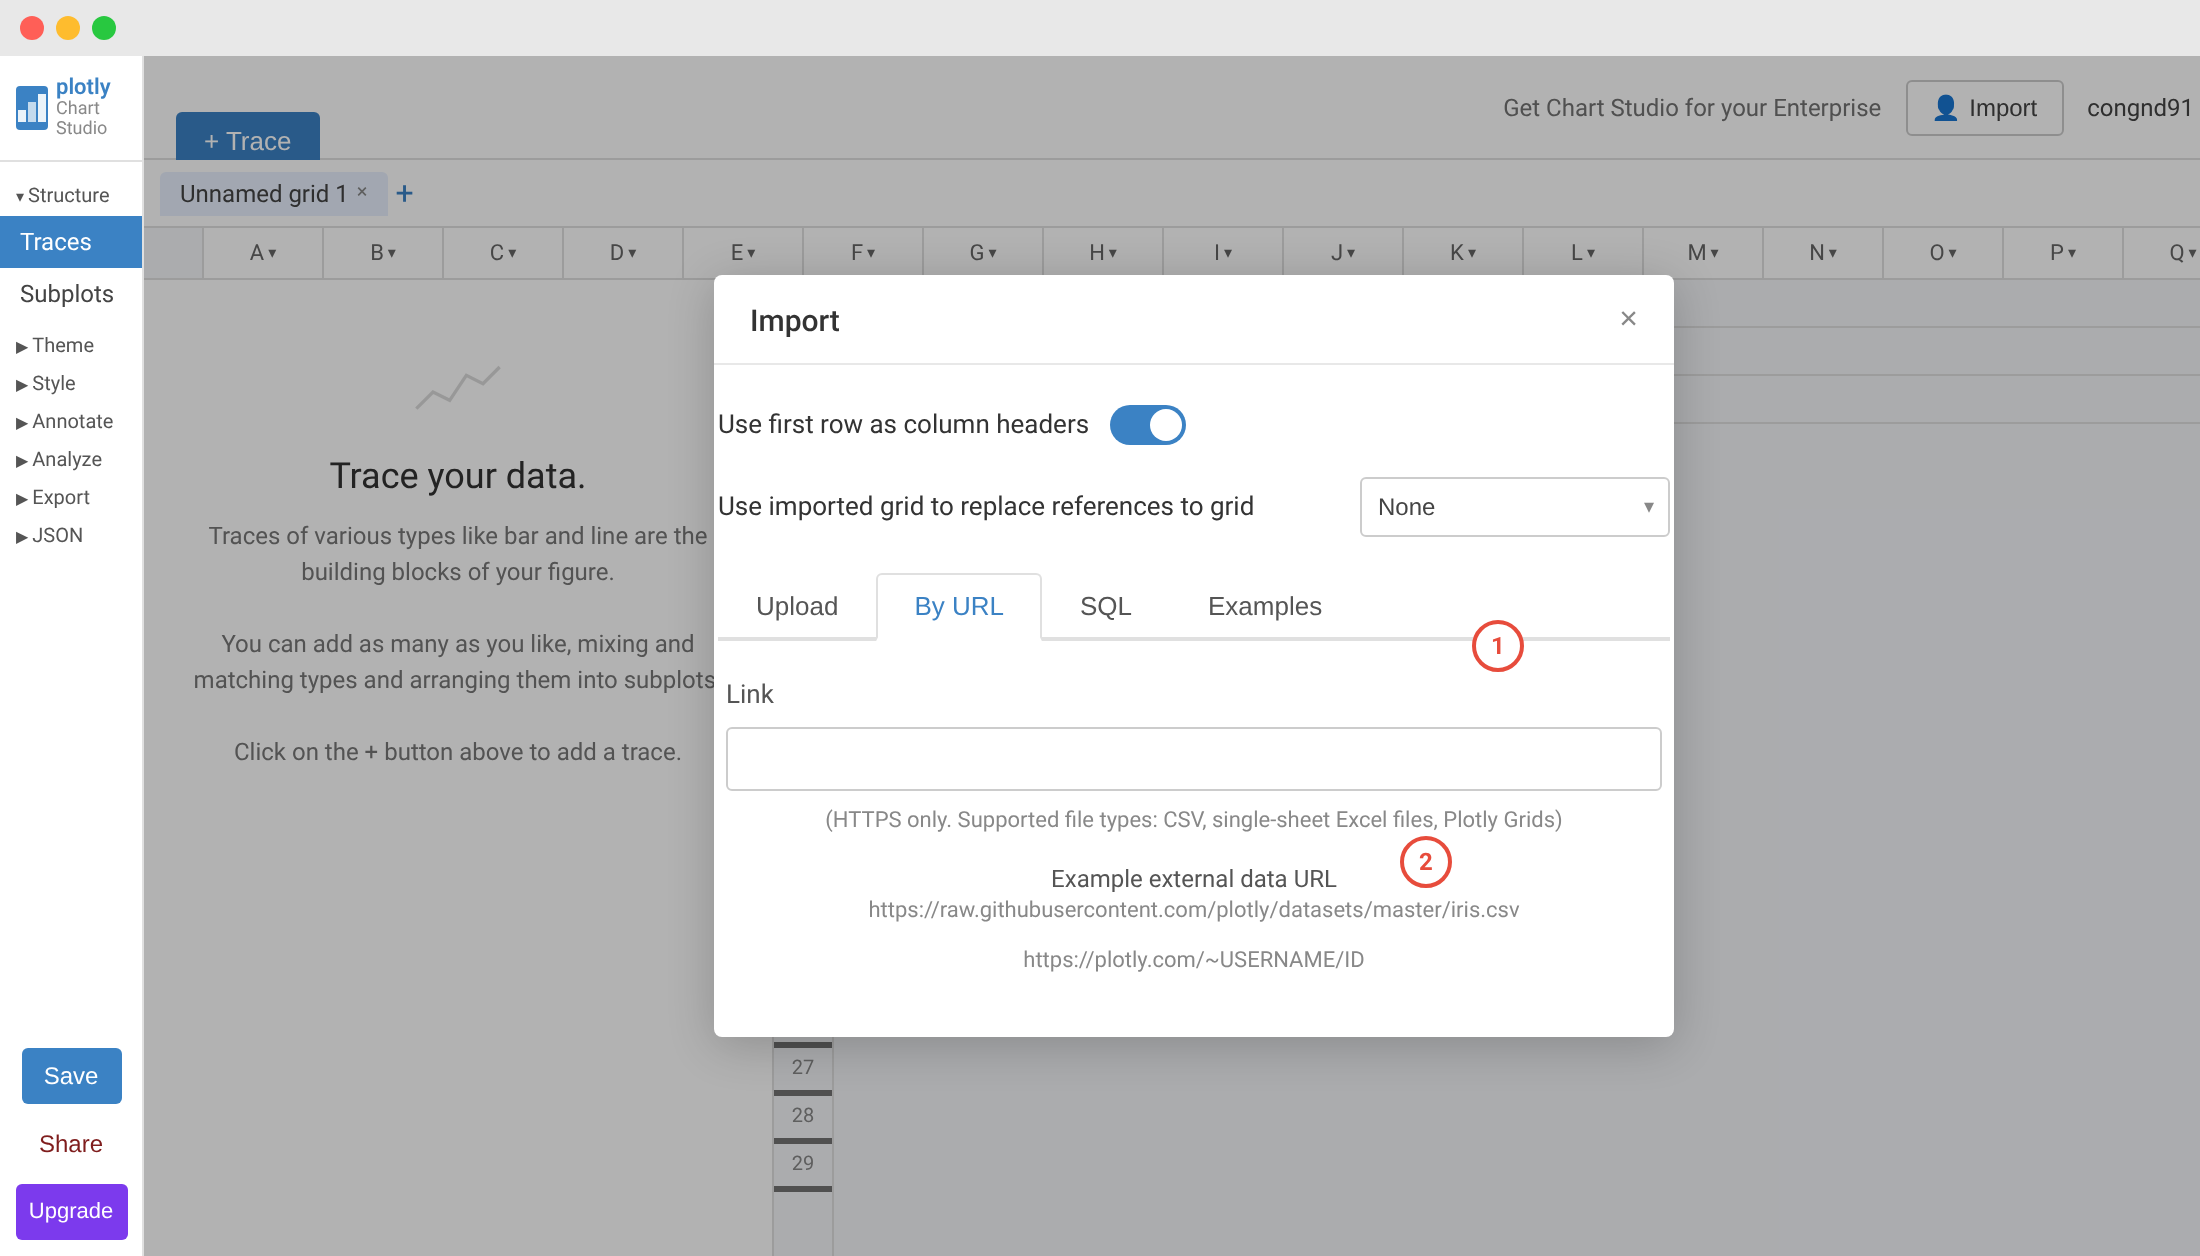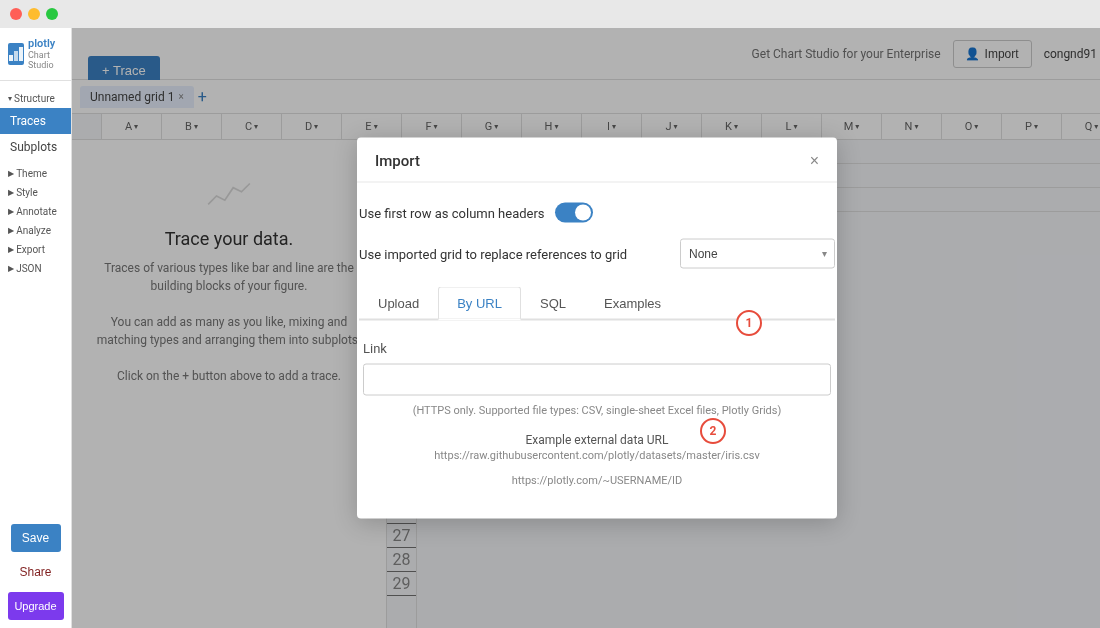--- a/index.html
+++ b/index.html
@@ -213,22 +213,22 @@
     .grid-row-numbers {
       width: 30px;
       background: #f5f7fa;
       border-right: 1px solid #e0e0e0;
       display: flex;
       flex-direction: column;
     }
     .row-num {
       height: 24px; min-height: 24px;
       display: flex; align-items: center; justify-content: center;
-      font-size: 16px; color: #888;
-      border-bottom: 1px solid #737373;
+      font-size: 10px; color: #888;
+      border-bottom: 3px solid #737373;
     }
     .grid-cells {
       flex: 1;
       display: flex;
       flex-direction: column;
     }
     .grid-row-data {
       display: flex;
       height: 24px; min-height: 24px;
       border-bottom: 1px solid #e0e0e0;

